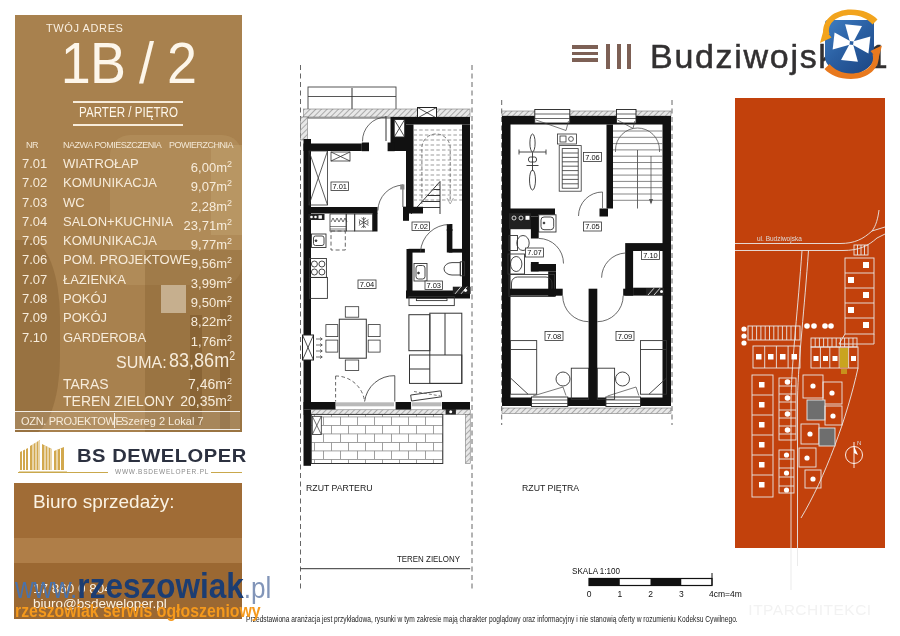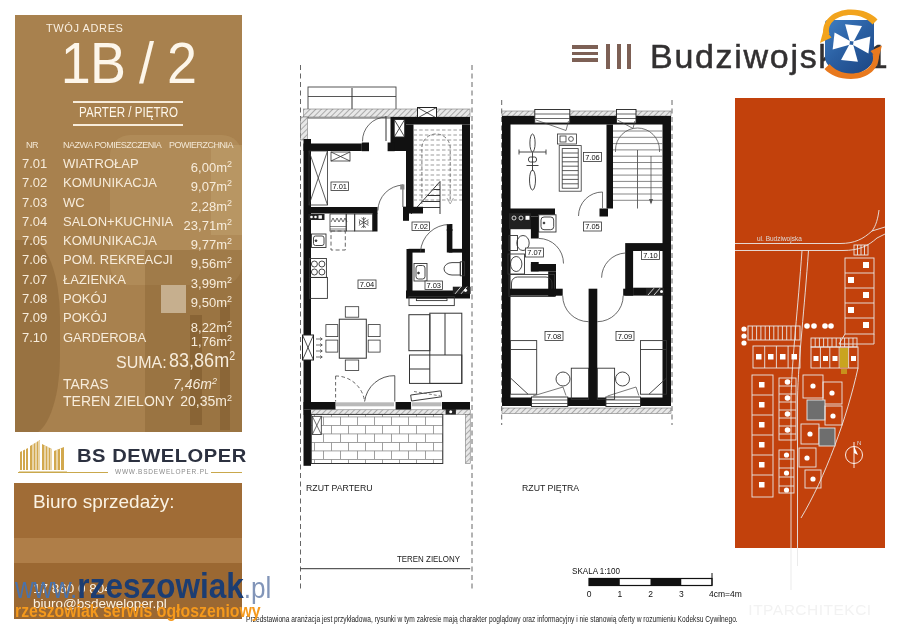--- a/index.html
+++ b/index.html
@@ -70,64 +70,69 @@
       </div>
 
     <div style="position:relative;height:19.3px;">
         <span class="abs" style="left:7px;">7.05</span>
         <span class="abs" style="left:48px;">KOMUNIKACJA</span>
         <span class="abs" style="right:5px;top:3px;">9,77m<span style="font-size:9px;vertical-align:5px;">2</span></span>
       </div>
 
     <div style="position:relative;height:19.3px;">
         <span class="abs" style="left:7px;">7.06</span>
-        <span class="abs" style="left:48px;">POM. REKREACJI</span>
+        <span class="abs" style="left:48px;">POM. PROJEKTOWE</span>
         <span class="abs" style="right:5px;top:3px;">9,56m<span style="font-size:9px;vertical-align:5px;">2</span></span>
       </div>
 
     <div style="position:relative;height:19.3px;">
         <span class="abs" style="left:7px;">7.07</span>
         <span class="abs" style="left:48px;">ŁAZIENKA</span>
         <span class="abs" style="right:5px;top:3px;">3,99m<span style="font-size:9px;vertical-align:5px;">2</span></span>
       </div>
 
     <div style="position:relative;height:19.3px;">
         <span class="abs" style="left:7px;">7.08</span>
         <span class="abs" style="left:48px;">POKÓJ</span>
         <span class="abs" style="right:5px;top:3px;">9,50m<span style="font-size:9px;vertical-align:5px;">2</span></span>
       </div>
 
     <div style="position:relative;height:19.3px;">
         <span class="abs" style="left:7px;">7.09</span>
         <span class="abs" style="left:48px;">POKÓJ</span>
-        <span class="abs" style="right:5px;top:3px;margin-top:6px;">8,22m<span style="font-size:9px;vertical-align:5px;">2</span></span>
+        <span class="abs" style="right:5px;top:3px;">8,22m<span style="font-size:9px;vertical-align:5px;">2</span></span>
       </div>
 
     <div style="position:relative;height:19.3px;">
         <span class="abs" style="left:7px;">7.10</span>
         <span class="abs" style="left:48px;">GARDEROBA</span>
         <span class="abs" style="right:5px;top:3px;">1,76m<span style="font-size:9px;vertical-align:5px;">2</span></span>
       </div>
   </div>
 
   <div class="abs" style="left:0;top:333px;width:222px;">
     <span class="abs" style="left:101px;top:6px;font-size:16px;">SUMA:</span>
     <span class="abs" style="right:2px;top:0;font-size:20.5px;transform:scaleX(.88);transform-origin:100% 50%;">83,86m<span style="font-size:12px;vertical-align:7px;">2</span></span>
   </div>
 
   <div class="abs" style="left:0;top:361px;width:222px;font-size:14px;">
     <span class="abs" style="left:48px;text-align:center;">TARAS</span>
-    <span class="abs" style="right:20px;font-style:italic;">7,46m<span style="font-size:9px;vertical-align:5px;">2</span></span>
+    <span class="abs" style="right:5px;">7,46m<span style="font-size:9px;vertical-align:5px;">2</span></span>
   </div>
 
   <div class="abs" style="left:0;top:378px;width:222px;font-size:14px;">
     <span class="abs" style="left:48px;">TEREN ZIELONY</span>
     <span class="abs" style="right:5px;">20,35m<span style="font-size:9px;vertical-align:5px;">2</span></span>
   </div>
 
+  <div class="abs" style="left:0;top:396px;width:225px;height:17px;background:rgba(255,255,255,.13);border-top:1px solid rgba(255,255,255,.85);border-bottom:1px solid rgba(255,255,255,.85);font-size:12px;">
+    <span class="abs" style="left:6px;top:3px;font-size:11px;letter-spacing:-0.3px;">OZN. PROJEKTOWE</span>
+    <span class="abs" style="left:99px;top:1px;width:1px;height:15px;background:rgba(255,255,255,.8);"></span>
+    <span class="abs" style="left:106px;top:3px;font-size:11px;">Szereg 2 Lokal 7</span>
+  </div>
 </div>
 
 <div class="abs" style="left:15px;top:432px;width:227px;height:51px;background:#fff;">
 
   <svg class="abs" style="left:3px;top:6px;" width="52" height="36" viewBox="0 0 52 36">
     <g fill="#d2a84e">
       <polygon points="2,14 10,10 10,32 2,32"></polygon>
       <polygon points="12,8 22,2 22,32 12,32"></polygon>
       <polygon points="24,6 34,11 34,32 24,32"></polygon>
       <polygon points="36,13 46,9 46,32 36,32"></polygon>

